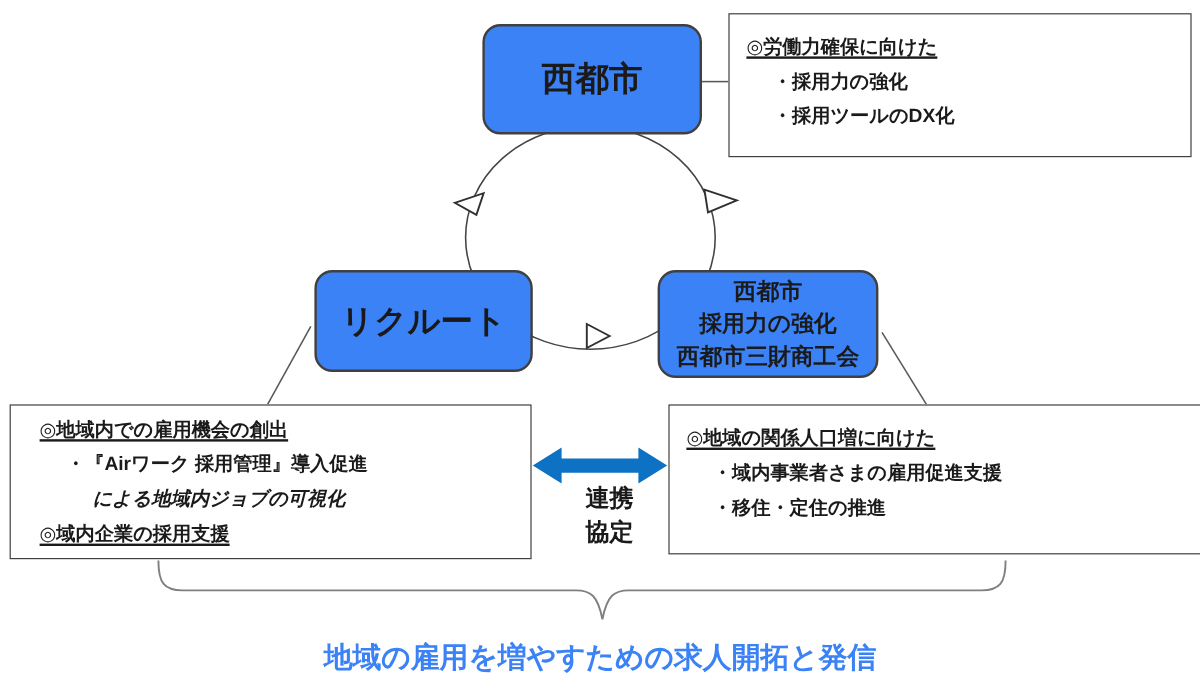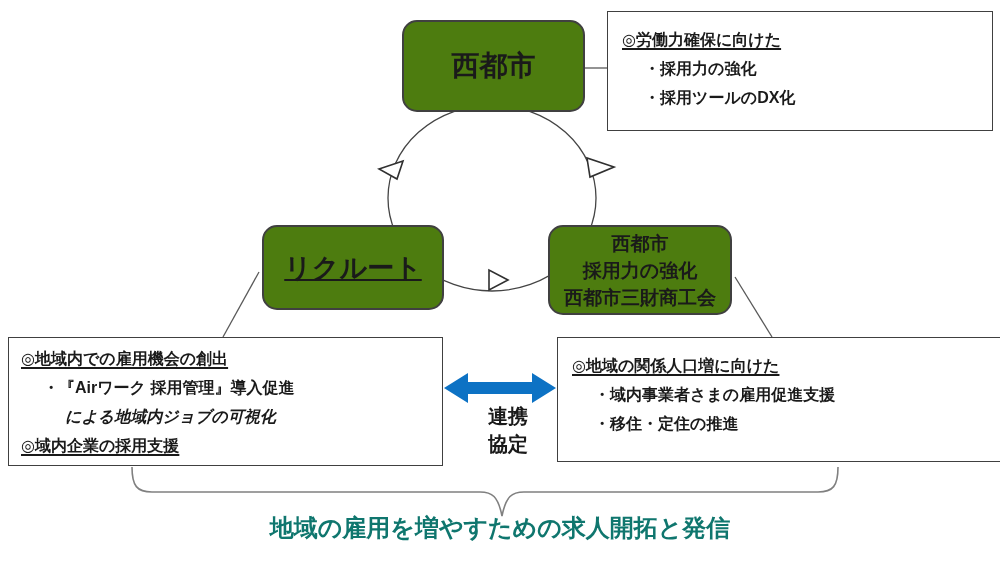--- a/index.html
+++ b/index.html
@@ -3,45 +3,45 @@
 <meta charset="utf-8">
 <style>
   html,body{margin:0;padding:0;background:#fff;}
   #canvas{
     position:relative;width:1000px;height:575px;background:#fff;overflow:hidden;
     font-family:"Liberation Sans","DejaVu Sans",sans-serif;color:#1a1a1a;
   }
   #overlay{position:absolute;left:0;top:0;width:1000px;height:575px;z-index:1;}
   .node{
     position:absolute;z-index:2;box-sizing:border-box;
-    background:#4d7c0f;border:2px solid #404040;border-radius:15px;
+    background:#3b82f6;border:2px solid #404040;border-radius:15px;
     display:flex;flex-direction:column;justify-content:center;align-items:center;
     font-weight:bold;text-align:center;
   }
   #node-top{left:402px;top:20px;width:183px;height:92px;font-size:28px;line-height:36px;}
-  #node-left{left:262px;top:225px;width:182px;height:85px;font-size:27px;line-height:32px;text-decoration:underline;}
+  #node-left{left:262px;top:225px;width:182px;height:85px;font-size:27px;line-height:32px;}
   #node-right{left:548px;top:225px;width:184px;height:90px;font-size:19px;line-height:27px;}
   .callout{
     position:absolute;z-index:2;box-sizing:border-box;background:#fff;
     border:1.5px solid #404040;font-weight:bold;font-size:16px;line-height:29px;
   }
   #callout-tr{left:607px;top:11px;width:386px;height:120px;padding:13px 14px;}
-  #callout-bl{left:8px;top:337px;width:435px;height:129px;padding:6px 12px;}
+  #callout-bl{left:8px;top:337px;width:435px;height:129px;padding:6px 24px;}
   #callout-br{left:557px;top:337px;width:458px;height:125px;padding:13px 14px;}
   .ln{white-space:nowrap;}
   .u{text-decoration:underline;text-decoration-thickness:1.5px;text-underline-offset:3px;}
   .i1{padding-left:22px;}
   .i2{padding-left:44px;font-style:italic;}
   #pact-label{
     position:absolute;z-index:2;left:468px;top:402px;width:80px;
     text-align:center;font-weight:bold;font-size:20px;line-height:28px;font-family:Liberation Serif, serif;
   }
   #caption{
-    position:absolute;z-index:2;left:0;top:512px;width:1000px;
-    text-align:center;font-weight:bold;font-size:24px;color:#0f766e;
+    position:absolute;z-index:2;left:0;top:532px;width:1000px;
+    text-align:center;font-weight:bold;font-size:24px;color:#3b82f6;
   }
 </style>
 </head>
 <body>
 
 <div id="canvas">
 
   <svg id="overlay" viewBox="0 0 1000 575" xmlns="http://www.w3.org/2000/svg">
 
     <ellipse cx="492" cy="198" rx="104" ry="93" fill="none" stroke="#444444" stroke-width="1.3"></ellipse>

